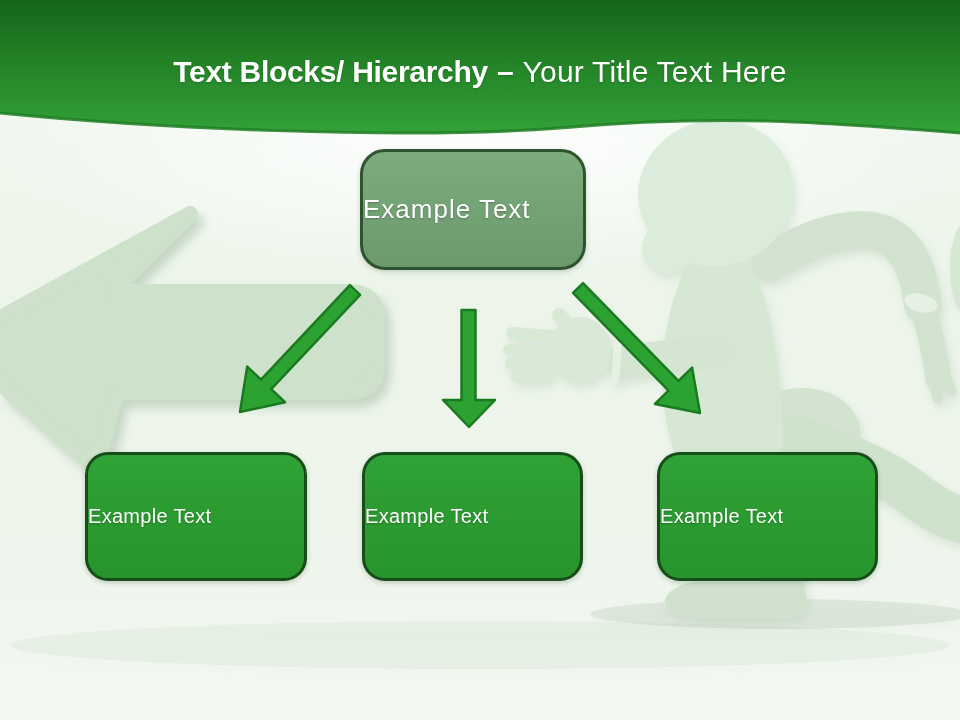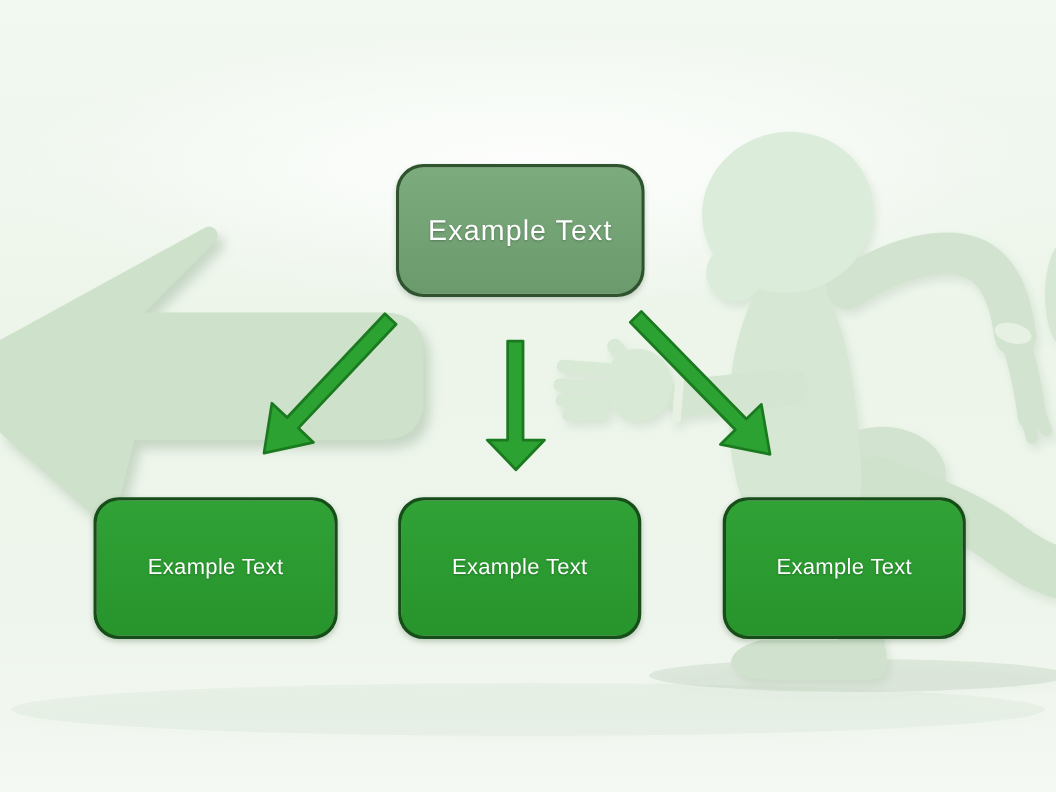--- a/index.html
+++ b/index.html
@@ -20,21 +20,21 @@
   }
   .title .t-bold{font-weight:700;letter-spacing:-0.3px;}
   .title .t-dash{font-weight:700;margin:0 9px;}
   .title .t-light{font-weight:400;letter-spacing:0.2px;}
   
   .wm{position:absolute;left:0;top:0;pointer-events:none;}
   .wm-arrow{filter:drop-shadow(6px 8px 5px rgba(110,145,110,0.30));}
   .wm-man{filter:drop-shadow(3px 5px 4px rgba(130,160,130,0.20));}
   
   .node{
-    position:absolute;display:flex;align-items:center;justify-content:center;
+    position:absolute;display:flex;align-items:center;
     color:#fff;box-sizing:border-box;text-align:center;
     text-shadow:0 1px 2px rgba(0,0,0,0.25);
   }
   .node-root{
     left:360px;top:149px;width:226px;height:121px;
     background:linear-gradient(180deg,#7cab7e 0%,#6b9a6d 100%);
     border:3px solid #30532f;border-radius:25px;
     font-size:26px;letter-spacing:1px;
     box-shadow:0 2px 5px rgba(70,100,70,0.25);
   }
@@ -86,20 +86,36 @@
     <ellipse cx="716" cy="193" rx="78" ry="73" fill="#dcecda" transform="rotate(-12 716 193)"></ellipse>
     <circle cx="668" cy="248" r="26" fill="#dcecda"></circle>
 
     <path d="M 718 352 L 622 362" fill="none" stroke="#d4e6d2" stroke-width="34" stroke-linecap="round"></path>
     <path d="M 618 343 L 615 381" fill="none" stroke="#e6f1e4" stroke-width="8" stroke-linecap="round"></path>
     <ellipse cx="580" cy="350" rx="31" ry="33" fill="#d8e9d6"></ellipse>
     <path d="M 573 333 L 559 315" fill="none" stroke="#d8e9d6" stroke-width="14" stroke-linecap="round"></path>
     <path d="M 552 336 L 512 333 M 550 351 L 509 350 M 550 364 L 511 364 M 548 376 L 517 377" fill="none" stroke="#d8e9d6" stroke-width="12" stroke-linecap="round"></path>
   </svg>
 
+  <div class="header">
+    <svg width="960" height="150" viewBox="0 0 960 150" preserveAspectRatio="none">
+      <defs>
+        <linearGradient id="hg" x1="0" y1="0" x2="0" y2="1">
+          <stop offset="0" stop-color="#15651a"></stop>
+          <stop offset="0.45" stop-color="#238126"></stop>
+          <stop offset="1" stop-color="#33a139"></stop>
+        </linearGradient>
+      </defs>
+      <path d="M0,0 H960 V133 C 820,122 720,114 560,128 C 400,140 150,128 0,113 Z" fill="url(#hg)"></path>
+      <path d="M0,113 C 150,128 400,140 560,128 C 720,114 820,122 960,133" fill="none" stroke="#1d7c22" stroke-width="3" opacity="0.85"></path>
+    </svg>
+    <div class="title">
+      <span class="t-bold">Text Blocks/ Hierarchy</span><span class="t-dash">–</span><span class="t-light">Your Title Text Here</span>
+    </div>
+  </div>
 
   <svg class="arrows" width="960" height="720" viewBox="0 0 960 720">
 
     <path d="M 360.1 294.8 L 271.2 389.2 L 285.0 402.2 L 240 412 L 247.2 366.6
              L 261.0 379.6 L 349.9 285.2 Z" fill="#2ba231" stroke="#1b7a20" stroke-width="2.5" stroke-linejoin="round"></path>
 
     <path d="M 461.5 310 L 475.5 310 L 475.5 400 L 495 400 L 469 427 L 443 400 L 461.5 400 Z" fill="#2ba231" stroke="#1b7a20" stroke-width="2.5" stroke-linejoin="round"></path>
 
     <path d="M 573.0 292.9 L 668.5 390.7 L 654.9 404.0 L 700 413 L 692.1 367.6
              L 678.5 380.9 L 583.0 283.1 Z" fill="#2ba231" stroke="#1b7a20" stroke-width="2.5" stroke-linejoin="round"></path>

